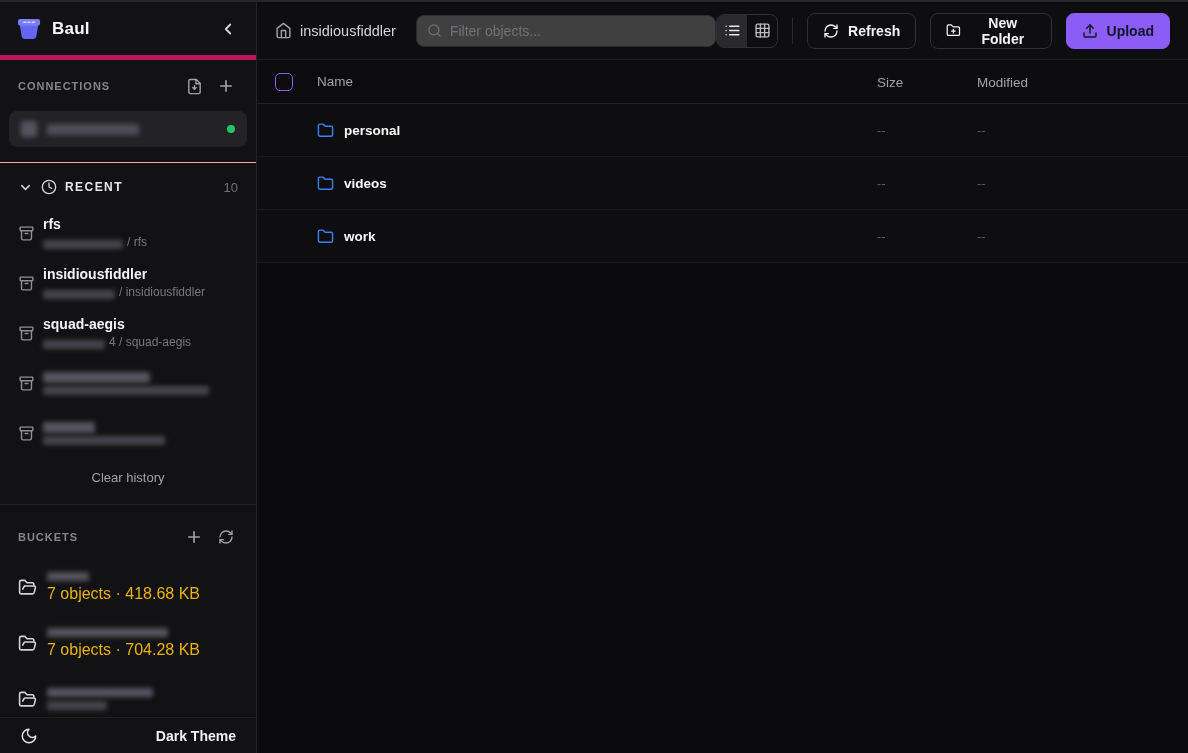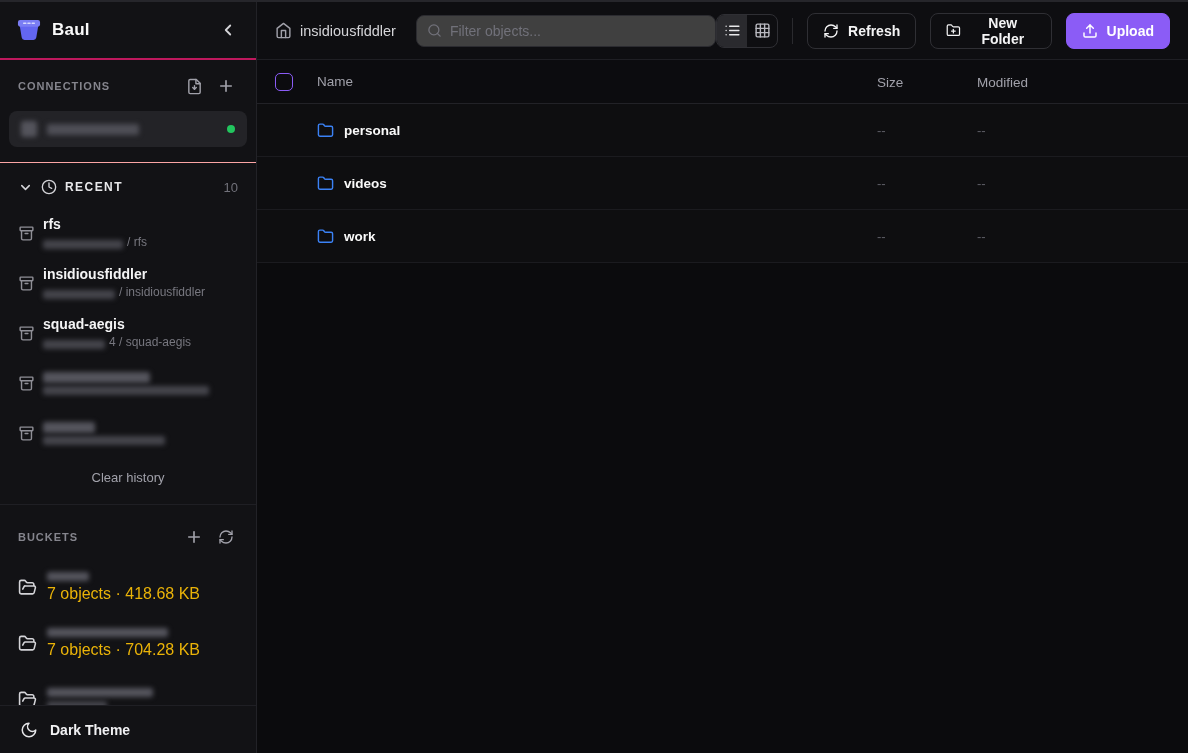--- a/index.html
+++ b/index.html
@@ -12,21 +12,21 @@
   }
   .app { display:flex; flex:1; min-height:0; }
 
   
   .sidebar {
     width:257px; background:#121215; border-right:1px solid #222227;
     display:flex; flex-direction:column; flex-shrink:0;
   }
   .logo-row {
     height:58px; flex-shrink:0; display:flex; align-items:center;
-    padding:18px 16px; border-bottom:2px solid #be185d;
+    padding:18px 16px; border-bottom:5px solid #be185d;
   }
   .logo-mark { width:26px; height:24px; margin-right:10px; }
   .logo-title { font-size:17px; font-weight:bold; color:#fafafa; letter-spacing:.2px; flex:1; }
   .icon-btn {
     background:none; border:none; color:#d4d4d8; cursor:pointer;
     display:inline-flex; align-items:center; justify-content:center;
     width:24px; height:24px; padding:0;
   }
   .icon-btn.dim { color:#a1a1aa; }
 
@@ -69,22 +69,22 @@
   }
 
   .sec-buckets { flex:1; min-height:0; overflow:hidden; padding-top:20px; }
   .bucket-list { margin-top:16px; }
   .bucket-item { display:flex; align-items:center; gap:10px; padding:0 18px; height:44px; margin-bottom:12px; cursor:pointer; }
   .bucket-item svg { flex-shrink:0; color:#d4d4d8; }
   .bi-text { display:flex; flex-direction:column; gap:4px; }
   .bi-meta { font-size:16px; color:#eab308; }
 
   .side-footer {
-    height:48px; flex-shrink:0; border-top:1px solid #1f1f24;
-    display:flex; align-items:center; gap:12px; padding:0 20px; cursor:pointer;
+    height:36px; flex-shrink:0; border-top:1px solid #1f1f24;
+    display:flex; align-items:center; gap:12px; padding:0 20px; cursor:pointer;justify-content:space-between;
   }
   .side-footer svg { color:#e4e4e7; }
   .theme-label { font-size:14px; font-weight:bold; color:#f1f1f3; }
 
   
   .main { flex:1; min-width:0; display:flex; flex-direction:column; background:#0b0b0d; }
   .topbar {
     height:58px; flex-shrink:0; display:flex; align-items:center;
     padding:0 18px; border-bottom:1px solid #1f1f24; background:#0e0e11;
   }
@@ -108,21 +108,21 @@
     width:34px; height:32px; display:flex; align-items:center; justify-content:center;
     background:transparent; border:none; color:#b9b9c0; cursor:pointer;
   }
   .vt-seg.active { background:#2a2a2e; color:#e8e8ea; }
   .v-sep { width:1px; height:26px; background:#2a2a2e; }
   .btn {
     height:36px; display:inline-flex; align-items:center; gap:9px; padding:0 15px;
     border-radius:8px; border:1px solid #2f2f34; background:transparent;
     color:#f4f4f5; font-size:14px; font-weight:bold; cursor:pointer; font-family:inherit;
   }
-  .btn-primary { background:#8b5cf6; border-color:#8b5cf6; color:#ffffff; }
+  .btn-primary { background:#8b5cf6; border-color:#8b5cf6; color:#0f172a; }
 
   
   .thead {
     height:44px; flex-shrink:0; display:flex; align-items:center;
     padding-left:18px; border-bottom:1px solid #222227; background:#0c0c0f;
   }
   .cb {
     width:18px; height:18px; border:1.5px solid #8b5cf6; border-radius:5px;
     background:transparent; cursor:pointer; flex-shrink:0;
   }

